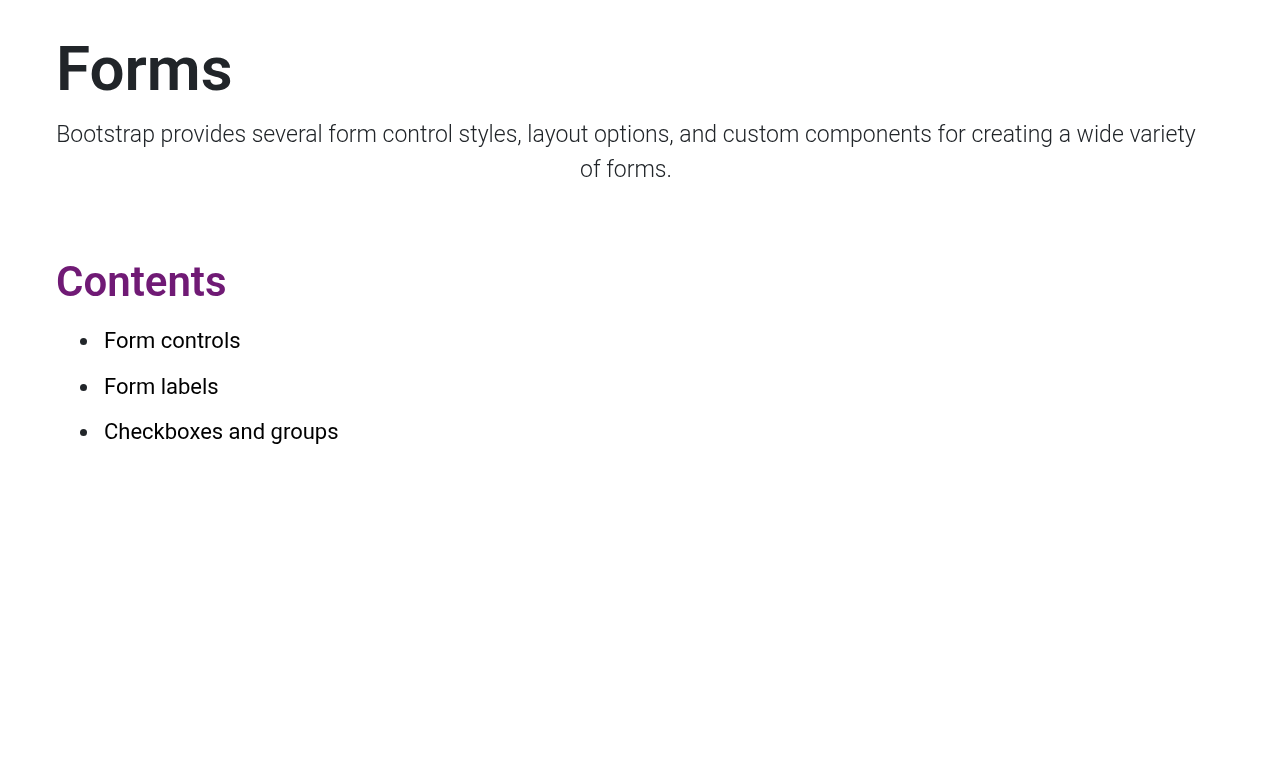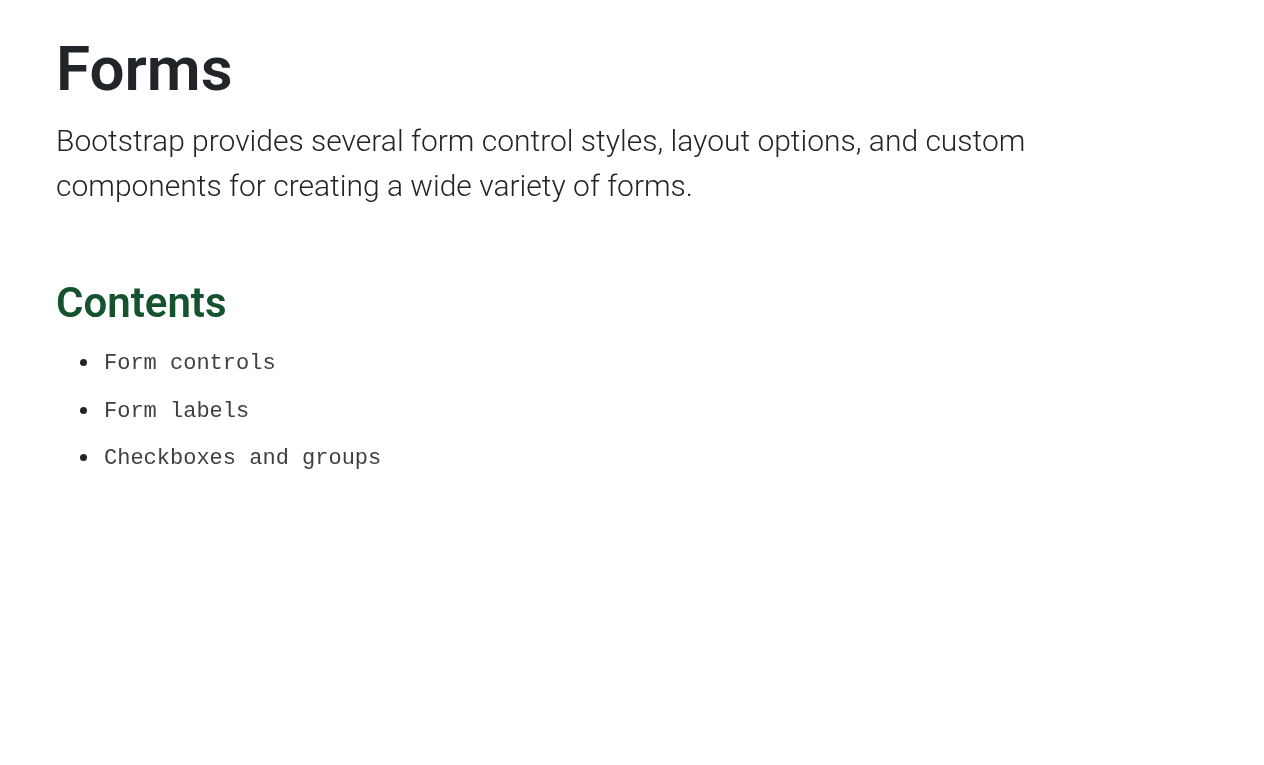--- a/index.html
+++ b/index.html
@@ -15,51 +15,51 @@
       width: 1264px;
     }
     h1.page-title {
       font-size: 62px;
       font-weight: 600;
       color: #212529;
       margin-bottom: 12px;
       line-height: 1.2;
     }
     p.lead {
-      font-size: 30px;
+      font-size: 23px;
       font-weight: 300;
       color: #212529;
       line-height: 1.5;
       margin-bottom: 70px;
       max-width: 1140px;
+      text-align: center;
     }
     h2.contents-heading {
       font-size: 42px;
       font-weight: 600;
-      color: #14532d;
+      color: #701a75;
       margin-bottom: 12px;
       line-height: 1.2;
     }
     ul.toc {
       list-style: disc;
       padding-left: 40px;
       font-size: 22px;
       line-height: 1.9;
     }
     ul.toc ul {
       list-style: circle;
       padding-left: 48px;
     }
     ul.toc li {
       color: #212529;
     }
     a.toc-link {
-      color: #404040;
+      color: #000000;
       text-decoration: none;
-      font-family: Liberation Mono, monospace;
     }
   </style>
 </head>
 <body>
 
 <h1 class="page-title">Forms</h1>
 
 <p class="lead">Bootstrap provides several form control styles, layout options, and custom components for creating a wide variety of forms.</p>
 
 <h2 class="contents-heading">Contents</h2>

